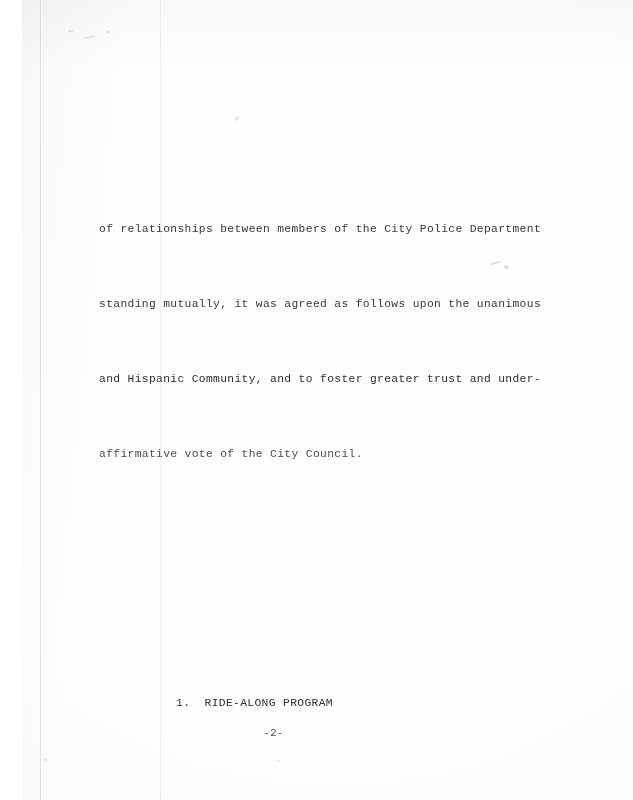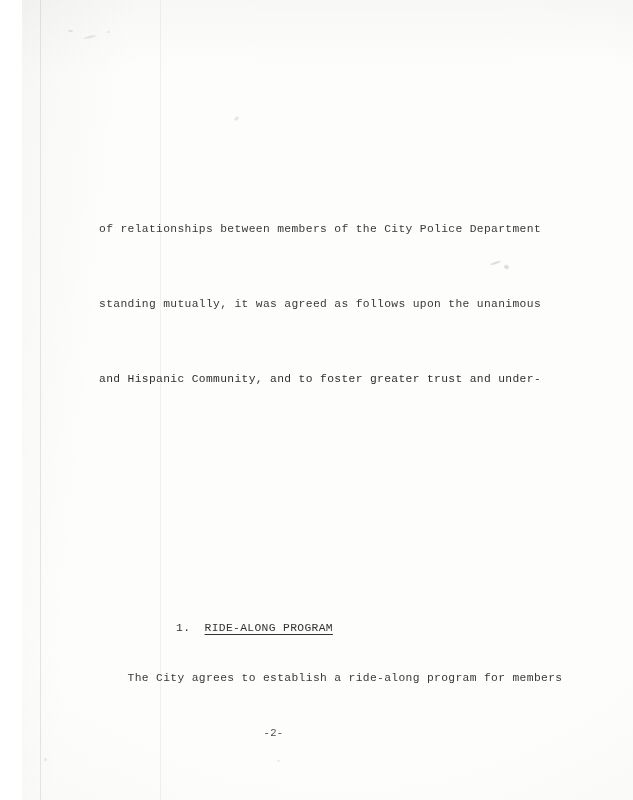--- a/index.html
+++ b/index.html
@@ -69,21 +69,20 @@
   .line.dark   { color: #2f2f30; }
 
   .heading-line {
     height: 24.9px;
     white-space: pre;
     color: #333334;
     padding-left: 20px;
   }
   .heading-line .num { letter-spacing: 0.35px; }
   .heading-line .title {
-    text-decoration: underline;
     text-underline-offset: 2.5px;
     text-decoration-thickness: 1px;
   }
 
   .page-number {
     position: absolute;
     top: 727px;
     left: 0;
     width: 503px;
     text-align: center;
@@ -111,28 +110,28 @@
   <div class="smudge" style="left:255px; top:760px; width:3px;  height:2px; opacity:.35;"></div>
   <div class="smudge" style="left:22px;  top:758px; width:3px;  height:3px; opacity:.4;"></div>
 
   <div class="text-block">
 
     
     <div>
       <div class="line">of relationships between members of the City Police Department</div>
       <div class="line">standing mutually, it was agreed as follows upon the unanimous</div>
       <div class="line dark">and Hispanic Community, and to foster greater trust and under-</div>
+      <div class="line light">affirmative vote of the City Council.</div>
     </div>
 
     
     <div>
       <div class="heading-line">
         <span class="num">1.</span><span>  </span><span class="title">RIDE-ALONG PROGRAM</span>
       </div>
-      <div class="line">    The City agrees to establish a ride-along program for members</div>
       
       
     </div>
 
     
     
 
     
     
 

